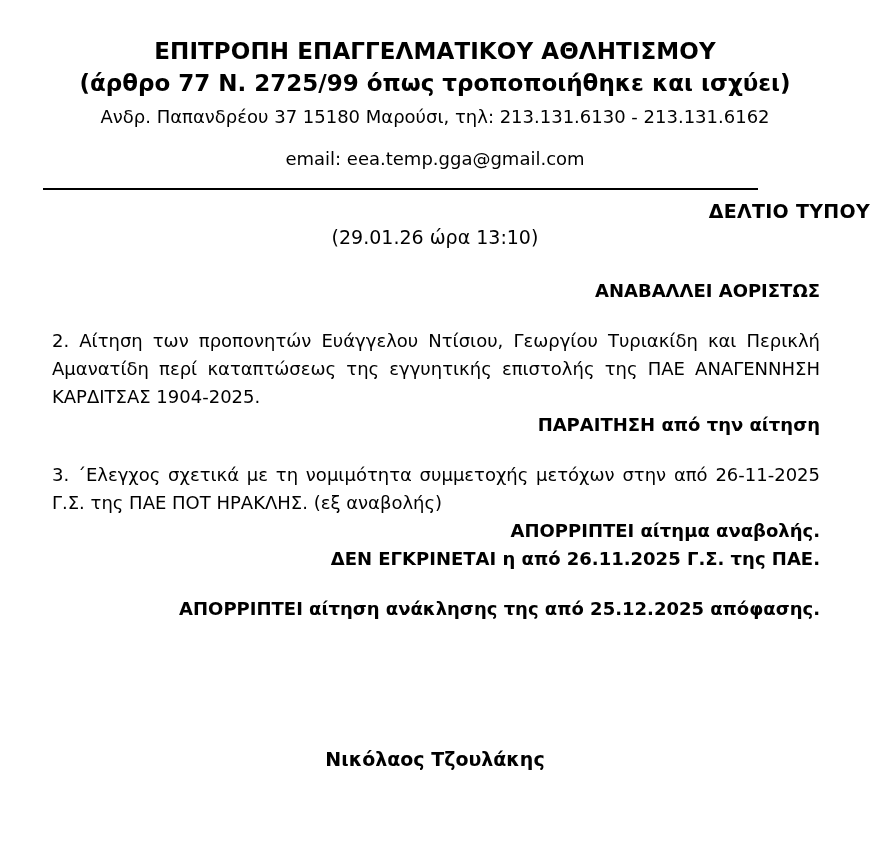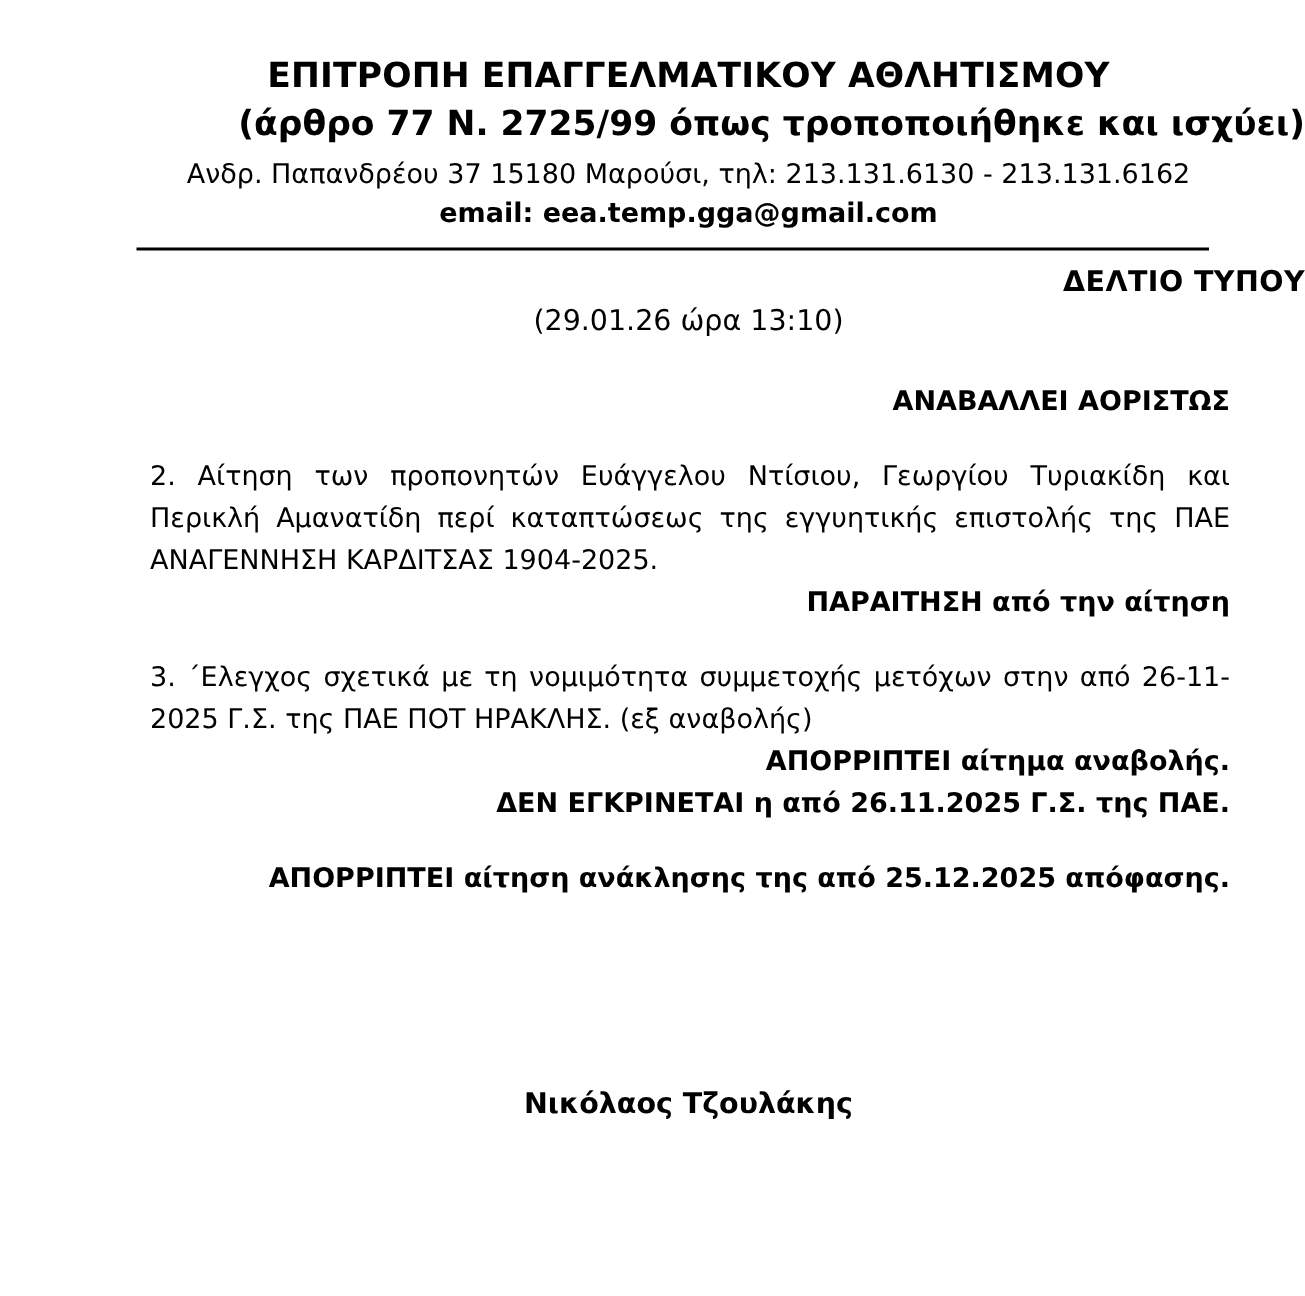--- a/index.html
+++ b/index.html
@@ -14,54 +14,52 @@
     color: #000000;
     -webkit-font-smoothing: antialiased;
   }
 
   .page {
     position: relative;
     width: 870px;
     height: 864px;
     box-sizing: border-box;
     overflow: hidden;
-    padding-left: 48px;
   }
 
   
   .letterhead {
     padding-top: 36px;
     text-align: center;
   }
   .org-title {
     font-size: 23px;
     font-weight: bold;
     letter-spacing: 0.1px;
     line-height: 30px;
     margin: 0;
   }
   .org-subtitle {
     font-size: 23px;
     font-weight: bold;
     line-height: 34px;
     margin: 0;
-    text-align: right;
   }
   .org-address {
     font-size: 18px;
     font-weight: normal;
     line-height: 27px;
     margin: 0;
     padding-top: 3px;
   }
   .org-email {
     font-size: 18px;
-    font-weight: bold;
+    font-weight: normal;
     line-height: 26px;
-    margin: 0;
+    margin: 16px;
   }
 
   .header-rule {
     width: 715px;
     margin: 9px 0 0 43px;
     height: 0;
     border: 0;
     border-top: 2px solid #000000;
   }
 

